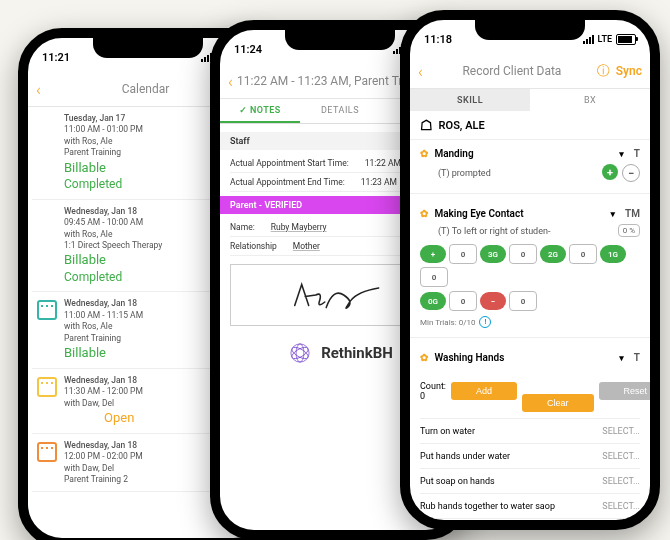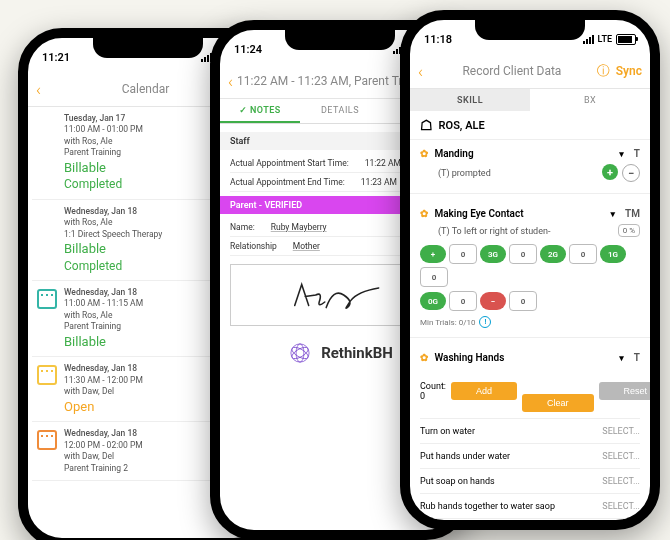--- a/index.html
+++ b/index.html
@@ -37,21 +37,21 @@
   .cal-item{display:flex;border-bottom:1px solid #eee;padding:6px 4px;gap:6px;}
   .cal-icon{width:22px;display:flex;align-items:flex-start;justify-content:center;padding-top:2px;}
   .chk{width:18px;height:18px;}
   .calbox{width:16px;height:16px;border:2px solid;border-radius:3px;position:relative;}
   .calbox .dots{position:absolute;top:3px;left:2px;right:2px;height:2px;display:flex;justify-content:space-between;}
   .calbox .dots span{width:2px;height:2px;background:currentColor;}
   .cal-text{font-size:8.5px;color:#555;line-height:1.35;flex:1;}
   .cal-text .date{font-weight:500;}
   .cal-text .bill{font-size:13px;}
   .cal-text .bill.green{color:#3fae49;}
-  .cal-text .bill.orange{color:#f5a623;}
+  .cal-text .bill.orange{color:#f5a623;margin-left:40px;}
   .cal-text .st-completed{color:#3fae49;font-size:12px;}
   .cal-side{width:28px;font-size:7.5px;color:#aaa;text-align:left;}
 
   
   .tabs{display:flex;border-bottom:1px solid #ddd;font-size:9px;}
   .tabs .tab{flex:1;text-align:center;padding:6px 0;color:#888;letter-spacing:.5px;}
   .tabs .tab.active{color:#3fae49;border-bottom:2px solid #3fae49;font-weight:600;}
   .mid-body{padding:4px 10px;font-size:9px;color:#333;}
   .mid-body .section-head{background:#f3f3f3;margin:4px -10px;padding:4px 10px;font-weight:600;}
   .mid-body .section-head.green{background:#d946ef;color:#fff;}
@@ -142,20 +142,21 @@
           <div class="cal-side"></div>
         </div>
         <div class="cal-item">
           <div class="cal-icon">
             <svg class="chk" viewBox="0 0 24 24" fill="none" stroke-width="3" stroke-linecap="round">
               <path d="M4 12 L10 18 L20 5"></path>
             </svg>
           </div>
           <div class="cal-text">
             <div class="date">Wednesday, Jan 18</div>
+            <div>09:45 AM - 10:00 AM</div>
             <div>with Ros, Ale</div>
             <div>1:1 Direct Speech Therapy</div>
             <div class="bill green">Billable</div>
             <div class="st-completed">Completed</div>
           </div>
           <div class="cal-side">
             <div>EVV</div>
             <div>Group N/A</div>
           </div>
         </div>

